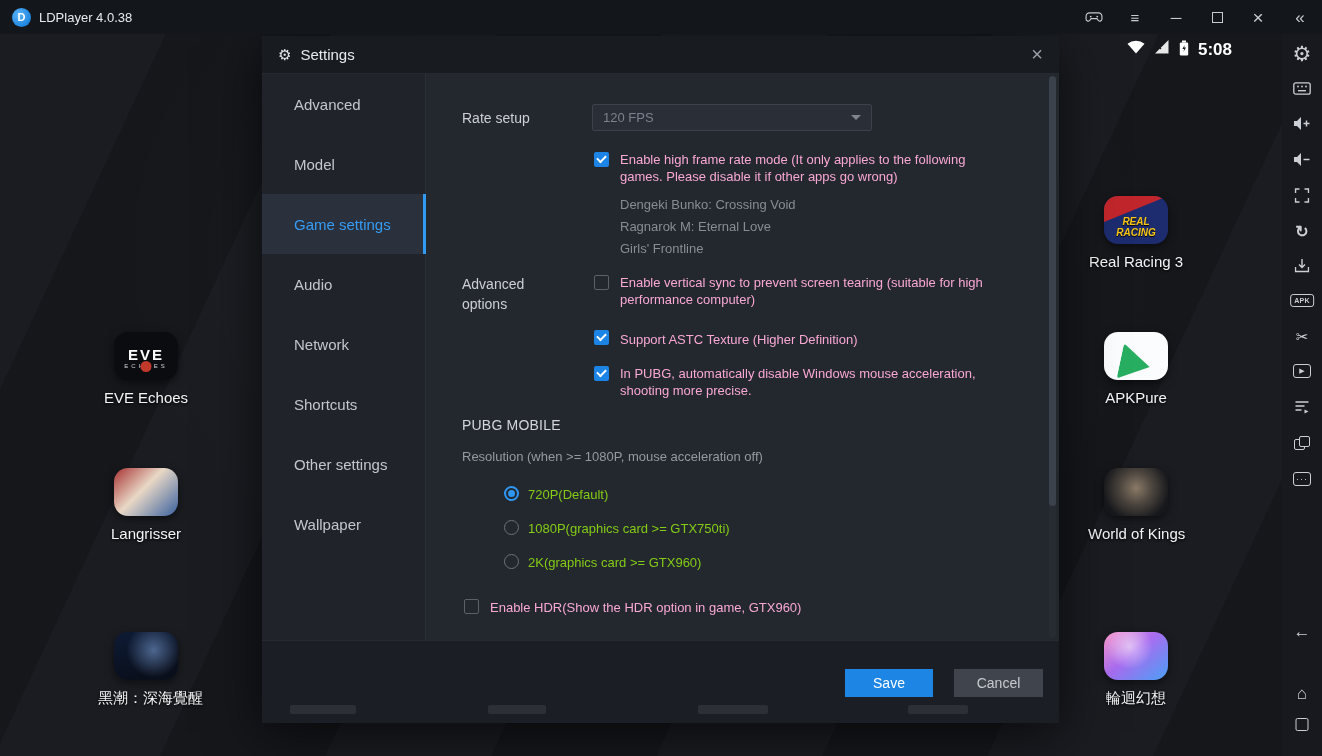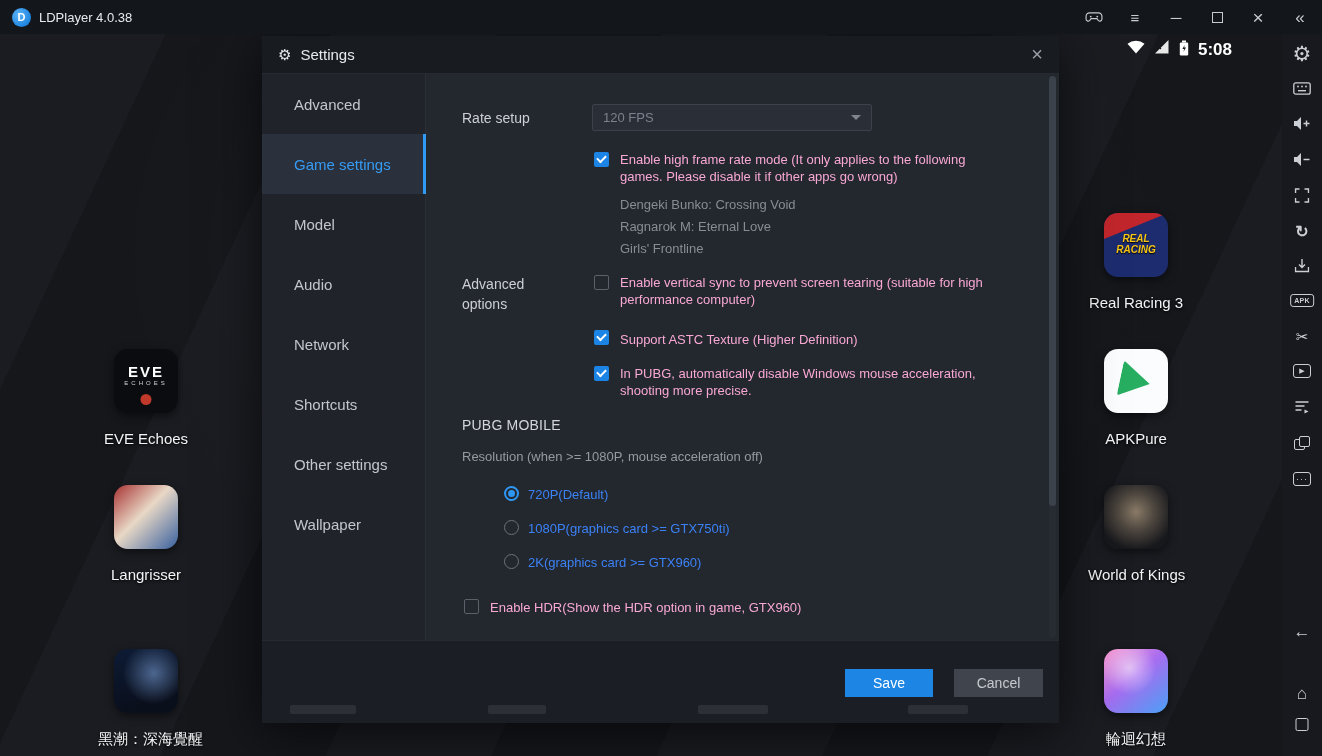--- a/index.html
+++ b/index.html
@@ -41,21 +41,21 @@
   
   .statusbar {
     position:absolute; top:6px; right:50px; display:flex; align-items:flex-start; gap:9px;
   }
   .statusbar svg { display:block; }
   .clock { font-size:17px; font-weight:bold; color:#fff; }
 
   
   .app { position:absolute; width:96px; text-align:center; cursor:default; }
   .app-icon {
-    width:64px; height:64px; border-radius:14px; margin:17px auto;
+    width:64px; height:48px; border-radius:14px; margin:0 auto;
     position:relative; overflow:hidden; box-shadow:0 3px 8px rgba(0,0,0,.5);
   }
   .app-label {
     margin-top:9px; font-size:15px; color:#f3f4f6; text-shadow:0 1px 3px #000;
     white-space:nowrap;
   }
   
   .icon-system { background:#f4f5f7; display:grid; grid-template-columns:repeat(3,14px);
     grid-template-rows:repeat(2,14px); gap:5px; align-content:center; justify-content:center; }
   .icon-system span { border-radius:4px; display:block; }
@@ -156,21 +156,21 @@
   .game-list { position:absolute; font-size:13px; line-height:22px; color:#878d95; }
   .game-list div { white-space:nowrap; }
 
   .section-title { position:absolute; font-size:14px; color:#d3d7dc; letter-spacing:.2px; }
   .sub-note { position:absolute; font-size:13px; color:#949aa2; }
 
   .radio { position:absolute; width:15px; height:15px; border-radius:50%; cursor:default; }
   .radio.on { border:2px solid #2e97f4; }
   .radio.on::after { content:""; position:absolute; left:2px; top:2px; width:7px; height:7px; border-radius:50%; background:#2e97f4; }
   .radio.off { border:1.5px solid #6b727b; }
-  .radio-label { position:absolute; font-size:13px; color:#3b82f6; }
+  .radio-label { position:absolute; font-size:13px; color:#84cc16; }
 
   .dlg-footer {
     position:absolute; left:0; top:604px; width:100%; height:83px;
     background:#1b1e24; border-top:1px solid #272b31;
   }
   .btn { position:absolute; top:28px; height:28px; border:none; border-radius:0;
     font-size:14px; font-family:"Liberation Sans",sans-serif; cursor:default; }
   .btn-save { left:583px; width:88px; background:#1d86e4; color:#fff; }
   .btn-cancel { left:692px; width:89px; background:#40454d; color:#c6cad0; }
   .ghost-frag { position:absolute; top:64px; height:9px; border-radius:2px; background:rgba(255,255,255,.08); }
@@ -333,25 +333,25 @@
   <div class="dlg-header">
     <span class="dlg-gear">⚙</span>
     <span class="dlg-title">Settings</span>
     <span class="dlg-close">×</span>
   </div>
 
   <div class="dlg-nav">
     <div class="nav-item">
         <span>Advanced</span>
       </div>
+    <div class="nav-item">
+        <span>Model</span>
+      </div>
     <div class="nav-item selected">
         <span>Game settings</span>
-      </div>
-    <div class="nav-item">
-        <span>Model</span>
       </div>
     <div class="nav-item">
         <span>Audio</span>
       </div>
     <div class="nav-item">
         <span>Network</span>
       </div>
     <div class="nav-item">
         <span>Shortcuts</span>
       </div>

